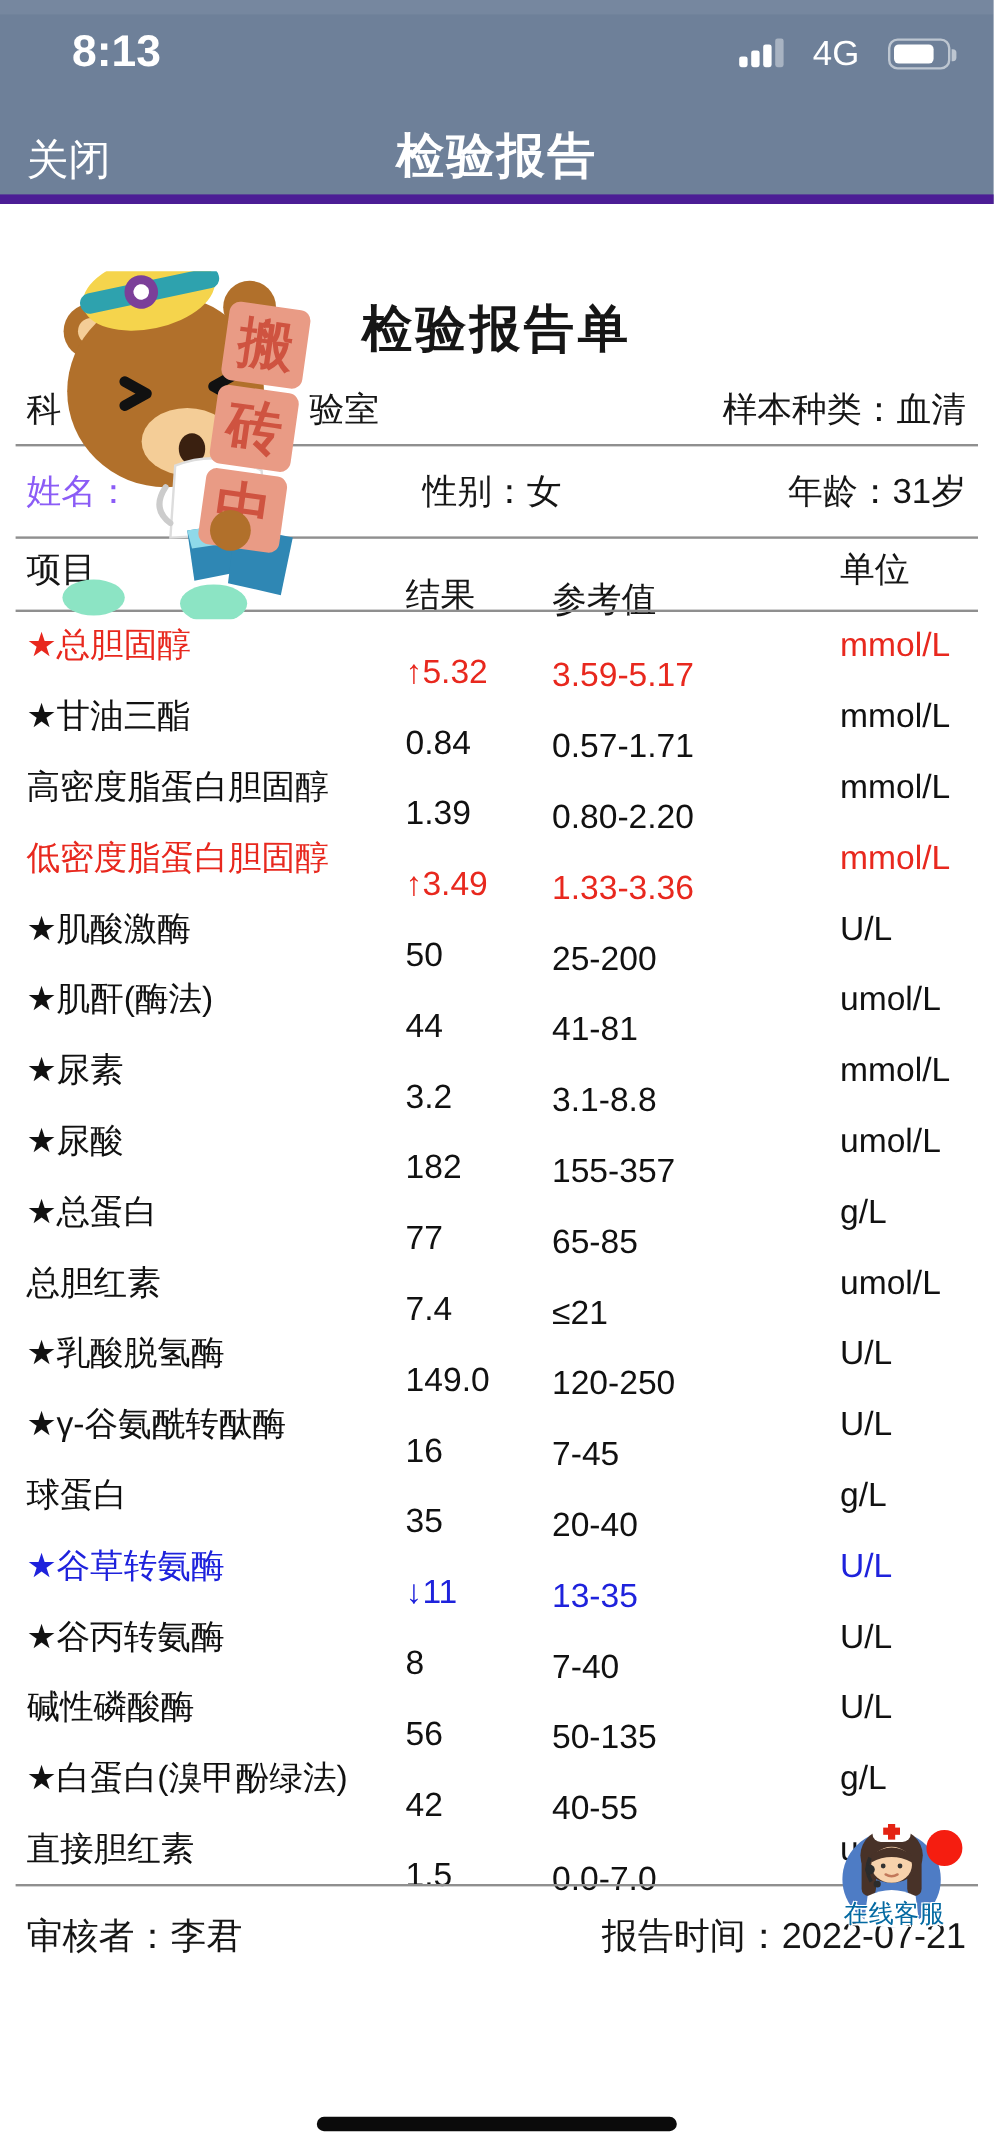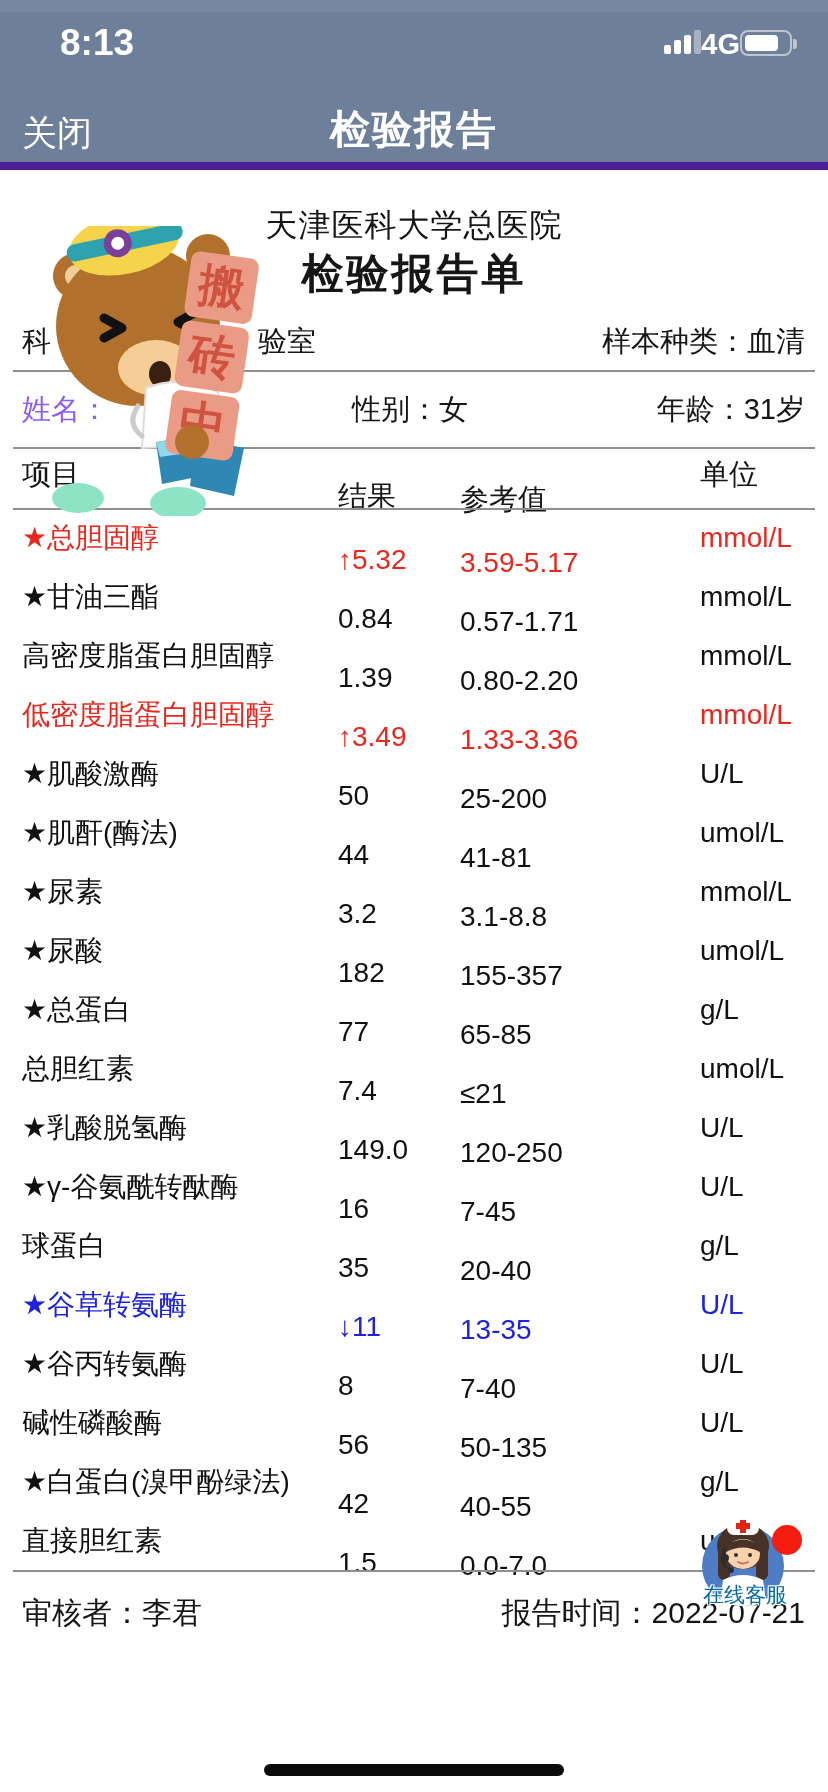--- a/index.html
+++ b/index.html
@@ -3,21 +3,21 @@
 <meta charset="utf-8">
 <style>
   html,body{margin:0;padding:0;}
   body{width:828px;height:1792px;background:#fff;font-family:"Liberation Sans","DejaVu Sans",sans-serif;overflow:hidden;}
   .screen{position:relative;width:828px;height:1792px;background:#fff;}
 
   
   .statusnav{position:absolute;left:0;top:0;width:828px;height:170px;background:#6e8099;border-bottom:8px solid #4c1d95;box-sizing:border-box;}
   .statusnav .topstrip{position:absolute;left:0;top:0;width:100%;height:12px;background:rgba(255,255,255,0.06);}
   .time{position:absolute;left:60px;top:22px;font-size:37px;font-weight:600;color:#fff;}
-  .status-right{position:absolute;right:36px;top:30px;display:flex;align-items:flex-start;gap:0;height:30px;font-weight:bold;}
+  .status-right{position:absolute;right:36px;top:30px;display:flex;align-items:center;gap:24px;height:30px;}
   .signal{display:flex;align-items:flex-end;gap:3px;height:24px;padding-bottom:2px;}
   .signal i{display:block;width:7px;border-radius:2px;background:#fff;}
   .signal i:nth-child(1){height:9px;}
   .signal i:nth-child(2){height:14px;}
   .signal i:nth-child(3){height:19px;}
   .signal i:nth-child(4){height:24px;background:rgba(255,255,255,0.4);}
   .net{font-size:29px;color:#fff;line-height:29px;}
   .battery{position:relative;width:52px;height:26px;border:2px solid rgba(255,255,255,0.55);border-radius:8px;box-sizing:border-box;}
   .battery .fill{position:absolute;left:3px;top:3px;width:33px;height:16px;background:#fff;border-radius:4px;}
   .battery .nub{position:absolute;right:-7px;top:7px;width:4px;height:10px;background:rgba(255,255,255,0.55);border-radius:0 3px 3px 0;}
@@ -85,21 +85,20 @@
       <span class="net">4G</span>
       <div class="battery">
         <div class="fill"></div>
         <div class="nub"></div>
       </div>
     </div>
     <span class="close-btn">关闭</span>
     <span class="nav-title">检验报告</span>
   </div>
 
-  <div class="abs hospital">天津医科大学总医院</div>
   <div class="abs report-title">检验报告单</div>
   <span class="abs dept-left">科</span>
   <span class="abs dept-right">验室</span>
   <span class="abs sample">样本种类：血清</span>
 
   <div class="hr hr1"></div>
 
   <span class="abs name-label">姓名：</span>
   <span class="abs gender">性别：女</span>
   <span class="abs age">年龄：31岁</span>

